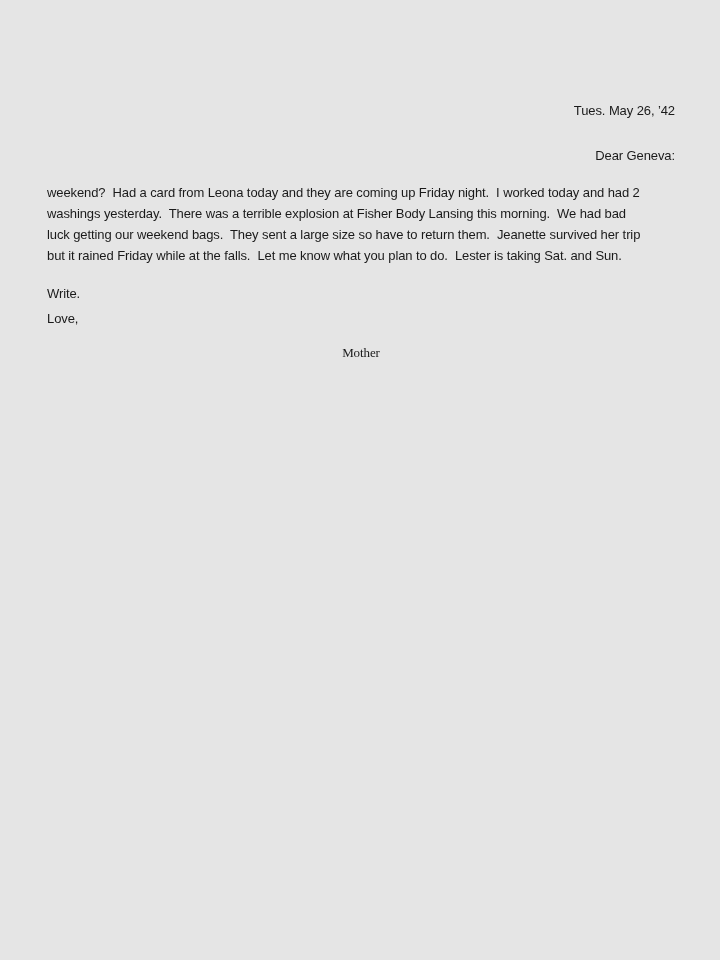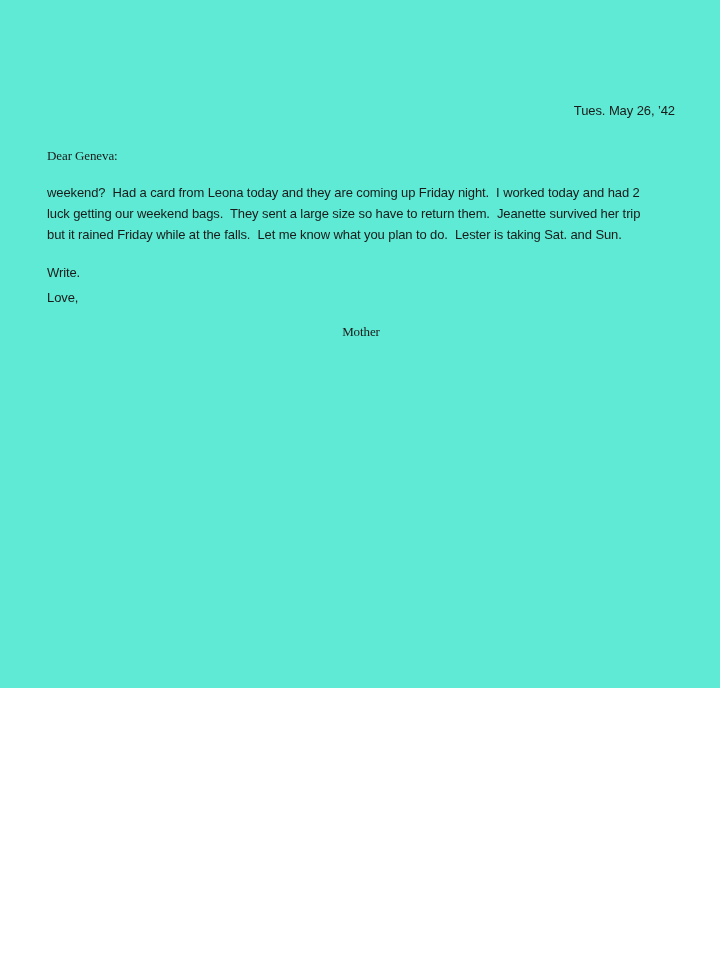--- a/index.html
+++ b/index.html
@@ -1,43 +1,42 @@
 <!DOCTYPE html>
 <html><head>
 <meta charset="utf-8">
 <style>
   * { margin: 0; padding: 0; box-sizing: border-box; }
   html, body { background: #ffffff; }
   .page {
     position: relative;
     width: 720px;
-    height: 688px;
-    background: #5eead4;
+    height: 960px;
+    background: #e5e5e5;
     font-family: "Liberation Sans", sans-serif;
     color: #1a1a1a;
     overflow: hidden;
   }
   .content {
     padding: 100px 45px 0 47px;
   }
   .content p, .content .line {
     font-size: 13px;
     line-height: 21px;
     letter-spacing: -0.1px;
     white-space: pre;
     color: #1a1a1a;
   }
   .date-line {
     text-align: right;
     margin: 0 0 24px 0;
   }
   .salutation {
-    text-align: left;
+    text-align: right;
     margin: 0 0 16px 0;
-    font-family: Liberation Serif, serif;
   }
   .body-paragraph {
     margin: 0 0 17px 0;
   }
   .postscript {
     text-align: left;
     margin: 0 0 1px 0;
   }
   .closing {
     text-align: left;
@@ -53,20 +52,21 @@
 <body>
 
 <div class="page">
   <div class="content">
     <p class="date-line">Tues. May 26, ’42</p>
 
     <p class="salutation">Dear Geneva:</p>
 
     <div class="body-paragraph">
       <div class="line">weekend?  Had a card from Leona today and they are coming up Friday night.  I worked today and had 2</div>
+      <div class="line">washings yesterday.  There was a terrible explosion at Fisher Body Lansing this morning.  We had bad</div>
       <div class="line">luck getting our weekend bags.  They sent a large size so have to return them.  Jeanette survived her trip</div>
       <div class="line">but it rained Friday while at the falls.  Let me know what you plan to do.  Lester is taking Sat. and Sun.</div>
     </div>
 
     <p class="postscript">Write.</p>
 
     <p class="closing">Love,</p>
 
     <p class="signature">Mother</p>
   </div>

